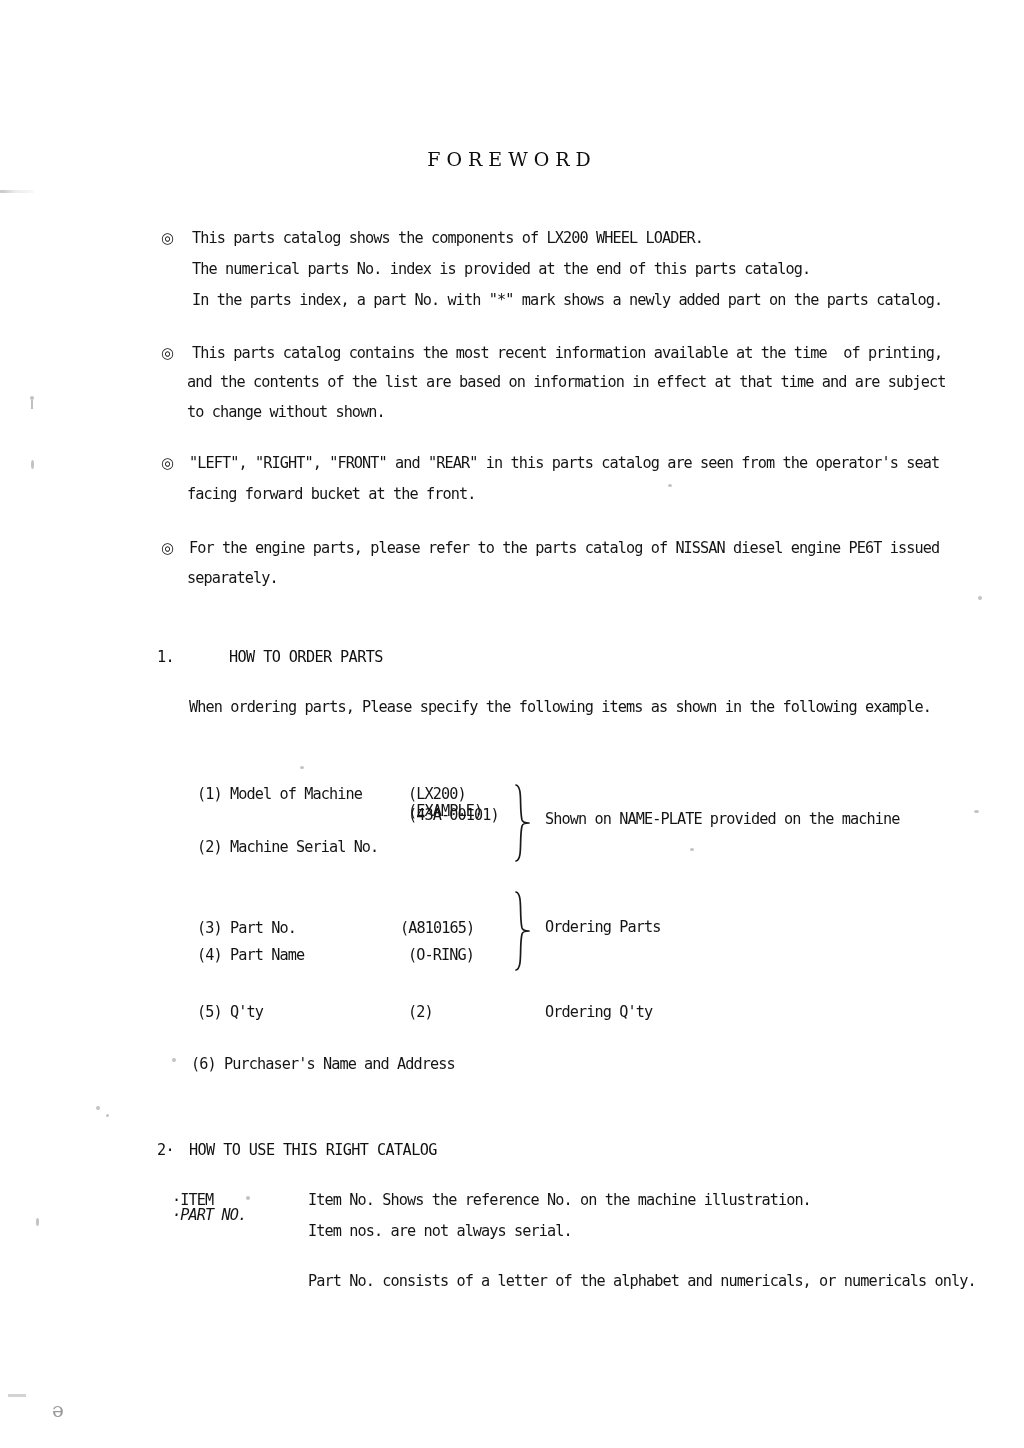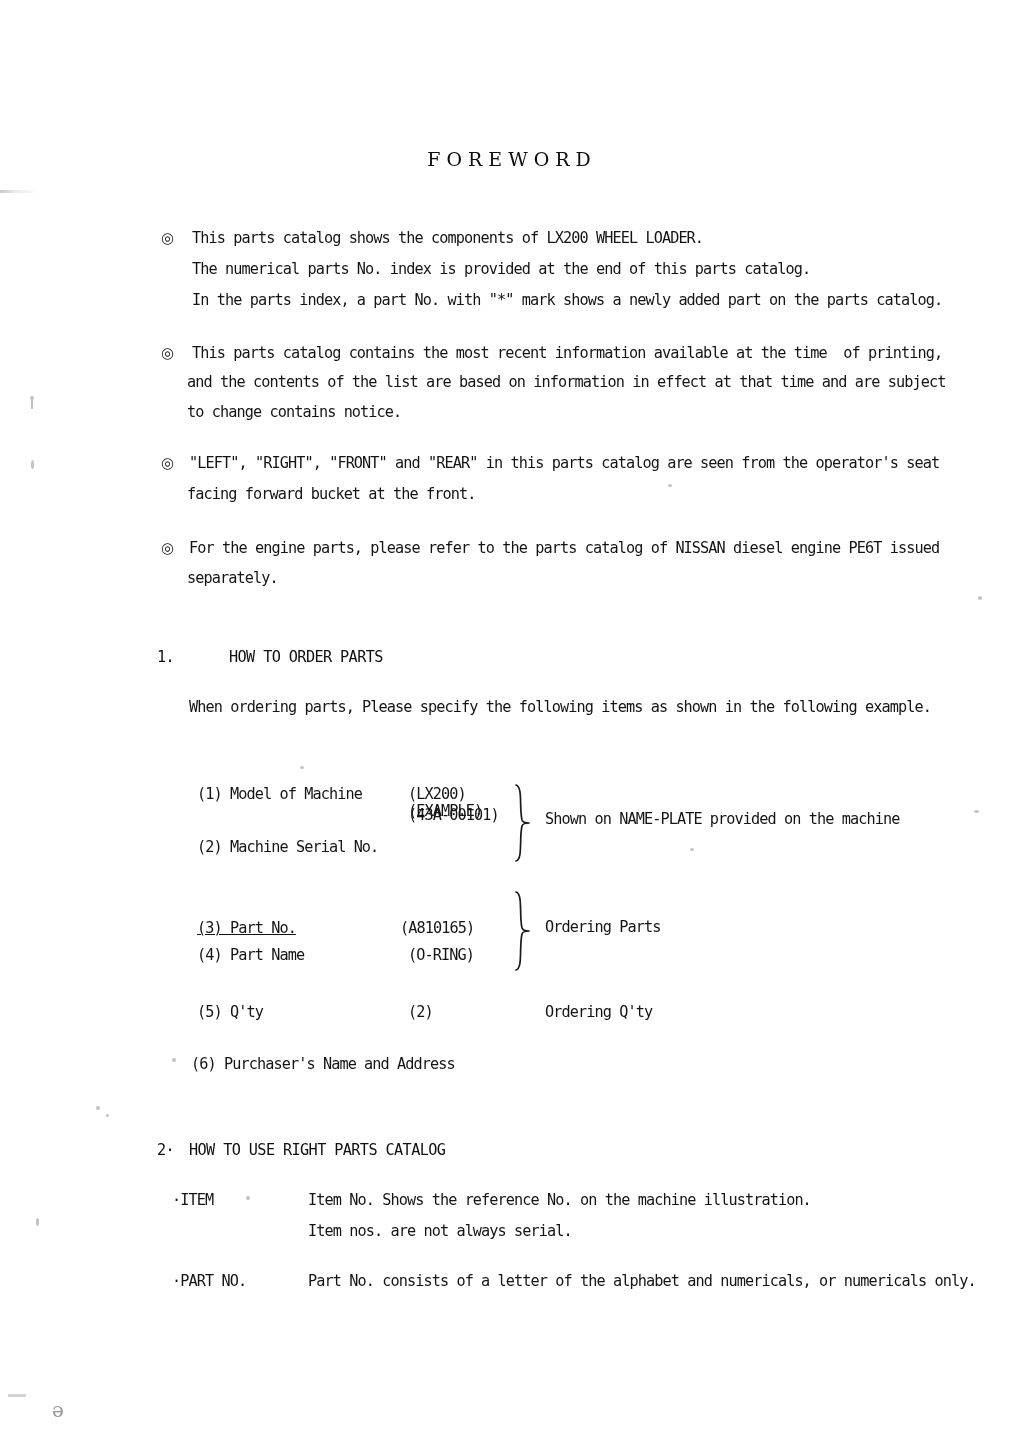--- a/index.html
+++ b/index.html
@@ -143,21 +143,21 @@
   <div class="doc-title">FOREWORD</div>
 
   <div class="bullet-mark" style="top:231px;left:161px;">◎</div>
   <div class="txt" style="top:231px;left:192px;">This parts catalog shows the components of LX200 WHEEL LOADER.</div>
   <div class="txt" style="top:293px;left:192px;">In the parts index, a part No. with "*" mark shows a newly added part on the parts catalog.</div>
   <div class="txt" style="top:262px;left:192px;">The numerical parts No. index is provided at the end of this parts catalog.</div>
 
   <div class="bullet-mark" style="top:346px;left:161px;">◎</div>
   <div class="txt" style="top:375px;left:187px;">and the contents of the list are based on information in effect at that time and are subject</div>
   <div class="txt" style="top:346px;left:192px;">This parts catalog contains the most recent information available at the time  of printing,</div>
-  <div class="txt" style="top:405px;left:187px;">to change contains notice.</div>
+  <div class="txt" style="top:405px;left:187px;">to change without shown.</div>
 
   <div class="bullet-mark" style="top:456px;left:161px;">◎</div>
   <div class="txt" style="top:456px;left:189px;">"LEFT", "RIGHT", "FRONT" and "REAR" in this parts catalog are seen from the operator's seat</div>
   <div class="txt" style="top:487px;left:187px;">facing forward bucket at the front.</div>
 
   <div class="bullet-mark" style="top:541px;left:161px;">◎</div>
   <div class="txt" style="top:541px;left:189px;">For the engine parts, please refer to the parts catalog of NISSAN diesel engine PE6T issued</div>
   <div class="txt" style="top:571px;left:187px;">separately.</div>
 
   <div class="heading" style="top:650px;left:157px;">1.</div>
@@ -174,43 +174,43 @@
   <div class="txt" style="top:808px;left:408px;">(43A-00101)</div>
 
   <div class="brace" style="top:783px;left:510px;">
     <svg width="26" height="80" viewBox="0 0 26 80" fill="none" xmlns="http://www.w3.org/2000/svg">
       <path d="M6 2 C 13 4, 9 24, 12 37 C 13 40, 16 40, 19 40
                C 16 40, 13 40, 12 43 C 9 56, 13 76, 6 78" stroke="#1a1a1a" stroke-width="1.7" stroke-linecap="round" stroke-linejoin="round" fill="none"></path>
     </svg>
   </div>
   <div class="txt" style="top:812px;left:545px;">Shown on NAME-PLATE provided on the machine</div>
 
-  <div class="txt" style="top:921px;left:197px;text-decoration:underline;">(3) Part No.</div>
+  <div class="txt" style="top:921px;left:197px;">(3) Part No.</div>
   <div class="txt" style="top:921px;left:400px;">(A810165)</div>
 
   <div class="txt" style="top:948px;left:197px;">(4) Part Name</div>
   <div class="txt" style="top:948px;left:408px;">(O-RING)</div>
 
   <div class="brace" style="top:890px;left:510px;">
     <svg width="26" height="82" viewBox="0 0 26 82" fill="none" xmlns="http://www.w3.org/2000/svg">
       <path d="M6 2 C 13 4, 9 25, 12 38 C 13 41, 16 41, 19 41
                C 16 41, 13 41, 12 44 C 9 57, 13 78, 6 80" stroke="#1a1a1a" stroke-width="1.7" stroke-linecap="round" stroke-linejoin="round" fill="none"></path>
     </svg>
   </div>
   <div class="txt" style="top:920px;left:545px;">Ordering Parts</div>
 
   <div class="txt" style="top:1005px;left:197px;">(5) Q'ty</div>
   <div class="txt" style="top:1005px;left:408px;">(2)</div>
   <div class="txt" style="top:1005px;left:545px;">Ordering Q'ty</div>
 
   <div class="txt" style="top:1057px;left:191px;">(6) Purchaser's Name and Address</div>
 
   <div class="heading" style="top:1143px;left:157px;">2·</div>
-  <div class="heading" style="top:1143px;left:189px;">HOW TO USE RIGHT PARTS CATALOG</div>
+  <div class="heading" style="top:1143px;left:189px;">HOW TO USE THIS RIGHT CATALOG</div>
 
   <div class="txt" style="top:1193px;left:172px;">·ITEM</div>
   <div class="txt" style="top:1193px;left:308px;">Item No. Shows the reference No. on the machine illustration.</div>
   <div class="txt" style="top:1224px;left:308px;">Item nos. are not always serial.</div>
 
-  <div class="txt" style="top:1274px;left:172px;">·PART NO.</div>
+  <div class="txt" style="top:1208px;left:172px;font-style:italic;">·PART NO.</div>
   <div class="txt" style="top:1274px;left:308px;">Part No. consists of a letter of the alphabet and numericals, or numericals only.</div>
 
 </div>
 
 </body></html>

